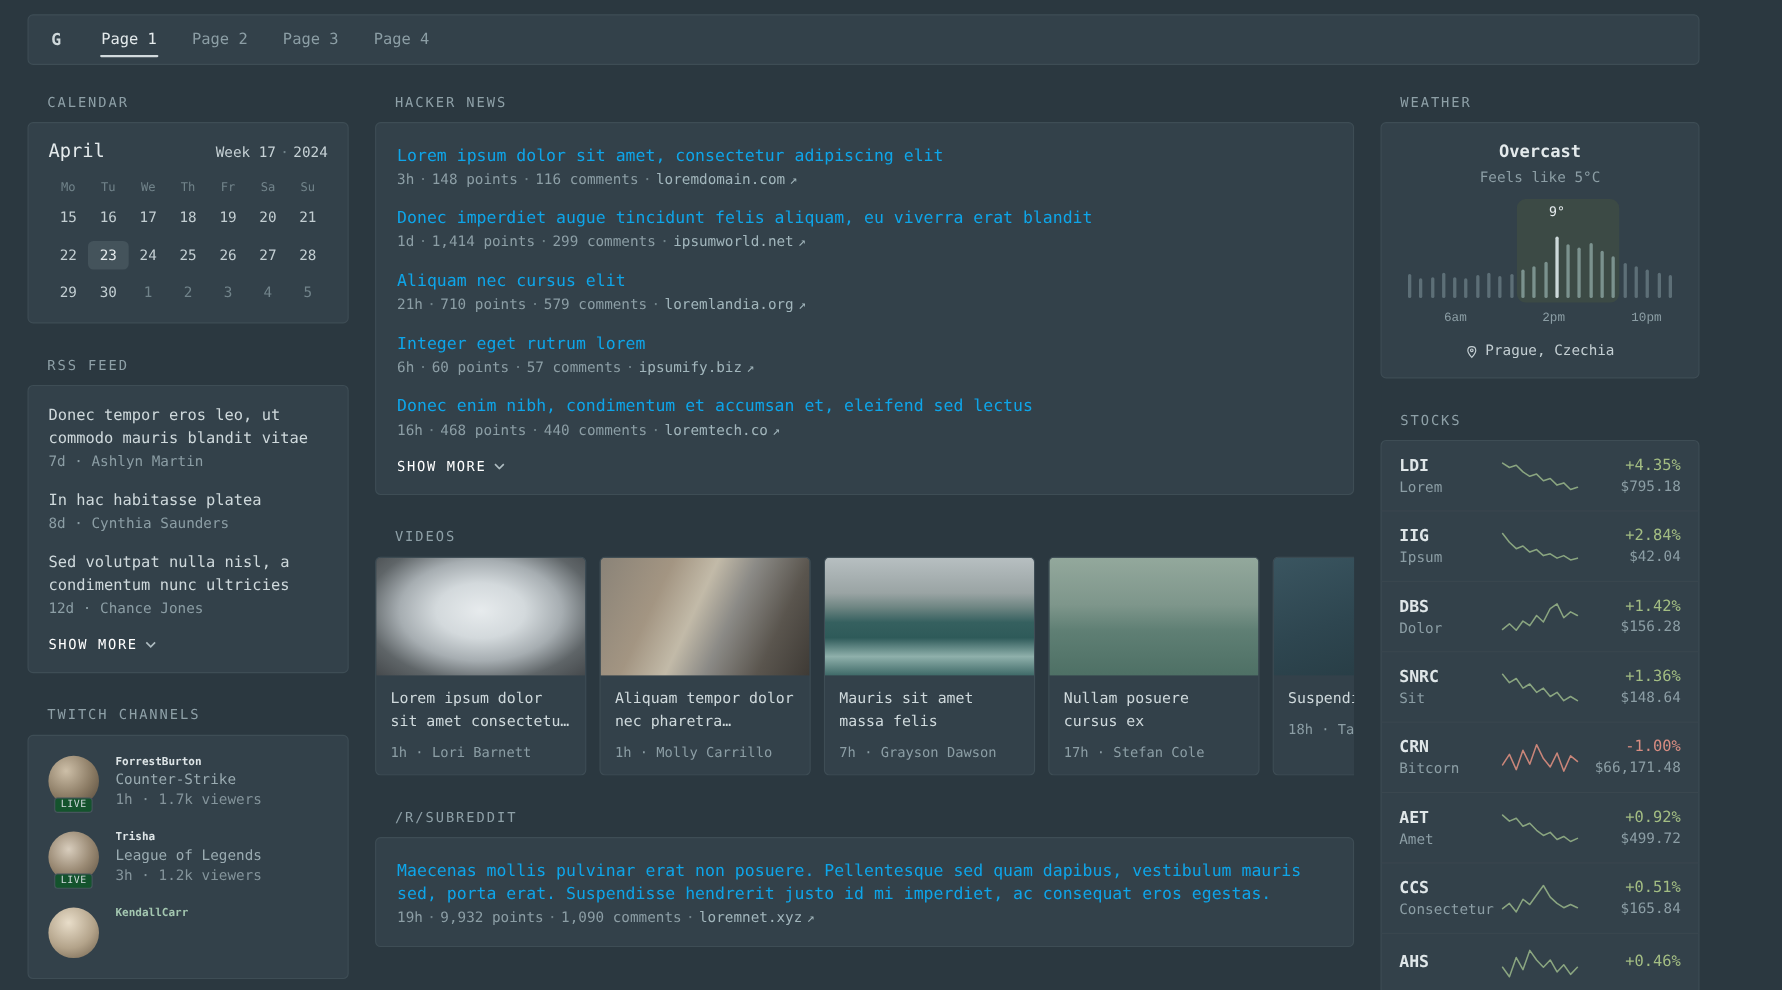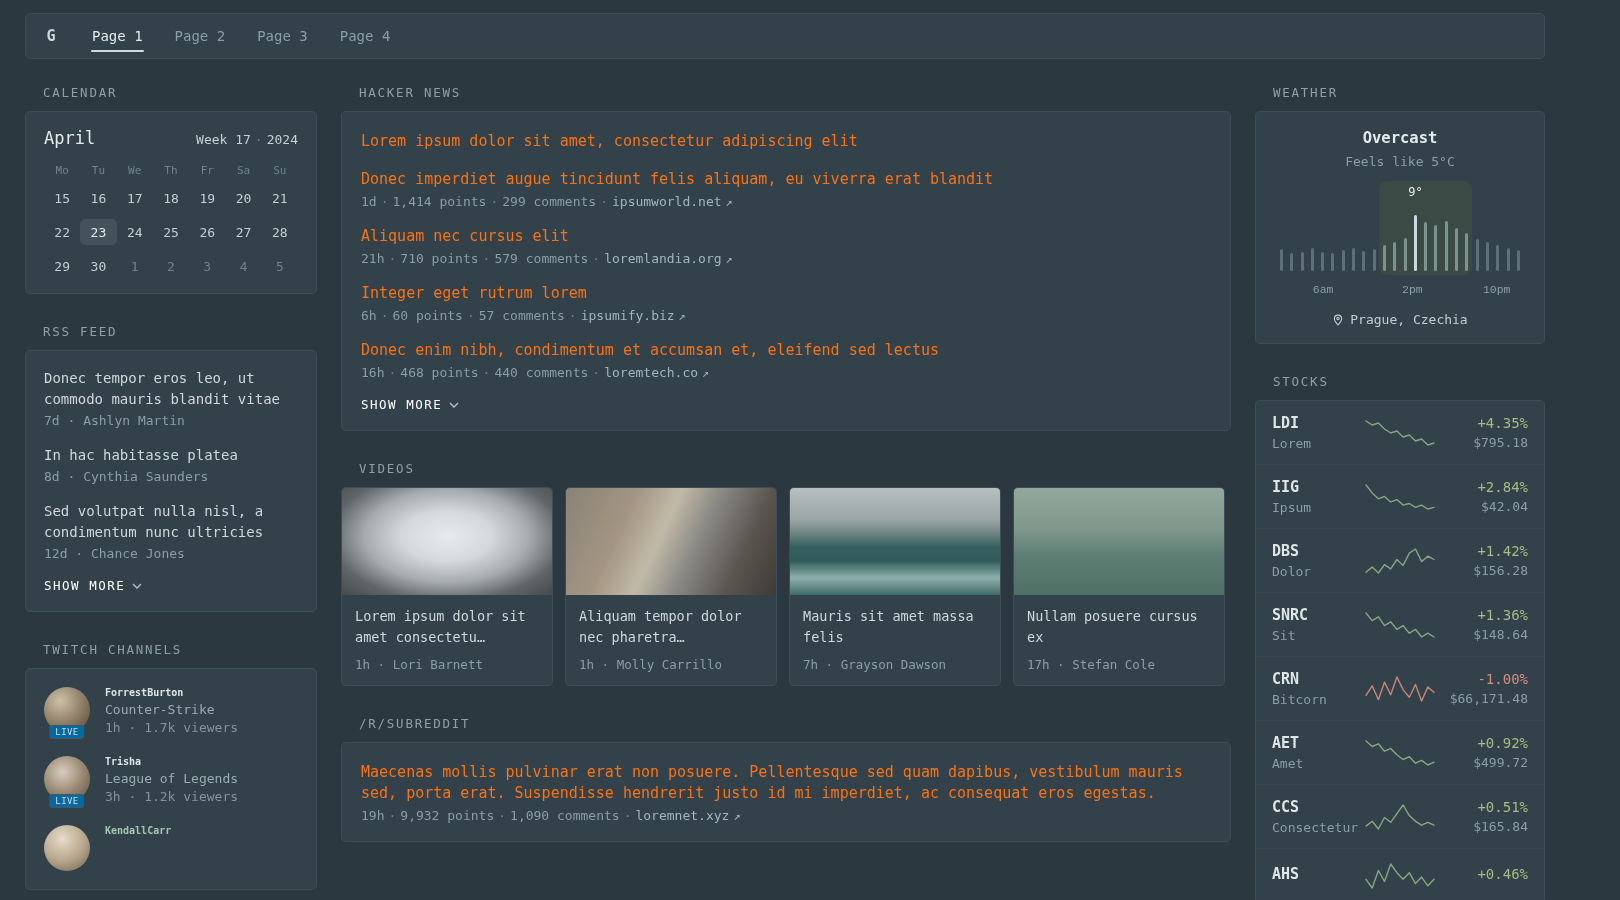--- a/index.html
+++ b/index.html
@@ -77,39 +77,39 @@
   
   .twitch-card{padding:18px;}
   .twitch-row{display:flex;gap:15px;margin-bottom:21px;cursor:pointer;}
   .twitch-row:last-child{margin-bottom:0;}
   .avatar-wrap{position:relative;flex:none;width:46px;height:46px;}
   .avatar{width:46px;height:46px;border-radius:50%;}
   .avatar-1{background:radial-gradient(circle at 35% 30%,#cdbfa8,#8a7a63 55%,#4f4437);}
   .avatar-2{background:radial-gradient(circle at 40% 35%,#d8cdbd,#9a8a74 50%,#5a4d3c);}
   .avatar-3{background:radial-gradient(circle at 40% 30%,#e8ddc9,#b3a38a 55%,#6b5c48);}
   .live-badge{position:absolute;left:50%;bottom:-6px;transform:translateX(-50%);
-    background:#0369a1;border:1px solid #47555d;border-radius:3px;
+    background:#14532d;border:1px solid #47555d;border-radius:3px;
     font-size:9px;letter-spacing:.05em;color:#d3dbde;padding:1px 5px;}
   .twitch-name{display:block;font-size:10px;font-weight:bold;color:#dde4e6;}
   .twitch-name.alt{color:#a3c6b0;}
   .twitch-game{font-size:13px;color:#9aabb1;margin-top:4px;}
   .twitch-meta{font-size:13px;color:#84949b;margin-top:3px;}
 
   
   .hn-card{padding:19px 19px 18px;}
   .hn-item{margin-bottom:17px;}
   .hn-item:last-of-type{margin-bottom:0;}
-  .hn-title{display:block;font-size:15px;line-height:1.4;color:#f97316;}
+  .hn-title{display:block;font-size:15px;line-height:1.4;color:#0ea5e9;}
   .meta{font-size:13px;color:var(--muted);margin-top:4px;}
   .domain{color:var(--link);}
   .ext{margin-left:4px;font-size:12px;}
 
   
   .video-strip{display:flex;gap:12px;overflow:hidden;}
-  .video-card{flex:none;width:212px;background:var(--card);
+  .video-card{flex:none;width:192px;background:var(--card);
     border:1px solid var(--border);border-radius:5px;overflow:hidden;cursor:pointer;}
   .video-thumb{height:107px;width:100%;}
   .thumb-1{background:radial-gradient(ellipse at 50% 45%,#e7ebed 0%,#d3d9dc 30%,#a6adb1 55%,#5f6568 78%,#45494c 100%);}
   .thumb-2{background:linear-gradient(115deg,#8a8378 0%,#a39582 28%,#c2baa8 45%,#8b8a86 60%,#5a554e 80%,#3e3a35 100%);}
   .thumb-3{background:linear-gradient(180deg,#b7bfc1 0%,#9aa4a4 30%,#6f8683 42%,#35605f 55%,#2e5a59 68%,#8fb0ab 84%,#3f6a68 100%);}
   .thumb-4{background:linear-gradient(180deg,#93a89c 0%,#7e968b 40%,#5f7f74 62%,#4e7065 100%);}
   .thumb-5{background:linear-gradient(160deg,#3a5560 0%,#2e4650 45%,#24383f 100%);}
   .video-body{padding:11px 13px 13px;}
   .video-title{display:block;font-size:13.5px;line-height:1.55;color:#cfd9dc;
     max-height:42px;overflow:hidden;}
@@ -278,20 +278,23 @@
     </div>
 
     <div class="col-mid">
 
       <div class="section">
         <div class="section-title">HACKER NEWS</div>
         <div class="card hn-card">
 
           <div class="hn-item">
             <a class="hn-title">Lorem ipsum dolor sit amet, consectetur adipiscing elit</a>
+            <div class="meta">
+              <span>3h</span><span class="dot">·</span><span>148 points</span><span class="dot">·</span><span>116 comments</span><span class="dot">·</span><a class="domain"><span>loremdomain.com</span><span class="ext">↗</span></a>
+            </div>
           </div>
 
           <div class="hn-item">
             <a class="hn-title">Donec imperdiet augue tincidunt felis aliquam, eu viverra erat blandit</a>
             <div class="meta">
               <span>1d</span><span class="dot">·</span><span>1,414 points</span><span class="dot">·</span><span>299 comments</span><span class="dot">·</span><a class="domain"><span>ipsumworld.net</span><span class="ext">↗</span></a>
             </div>
           </div>
 
           <div class="hn-item">

